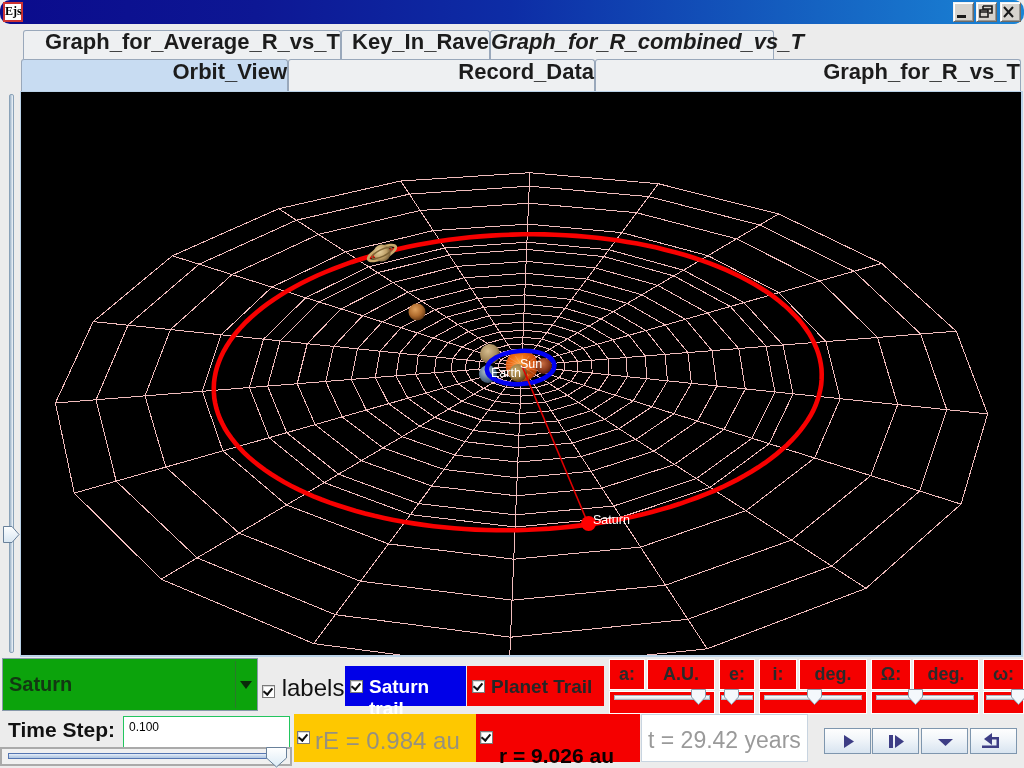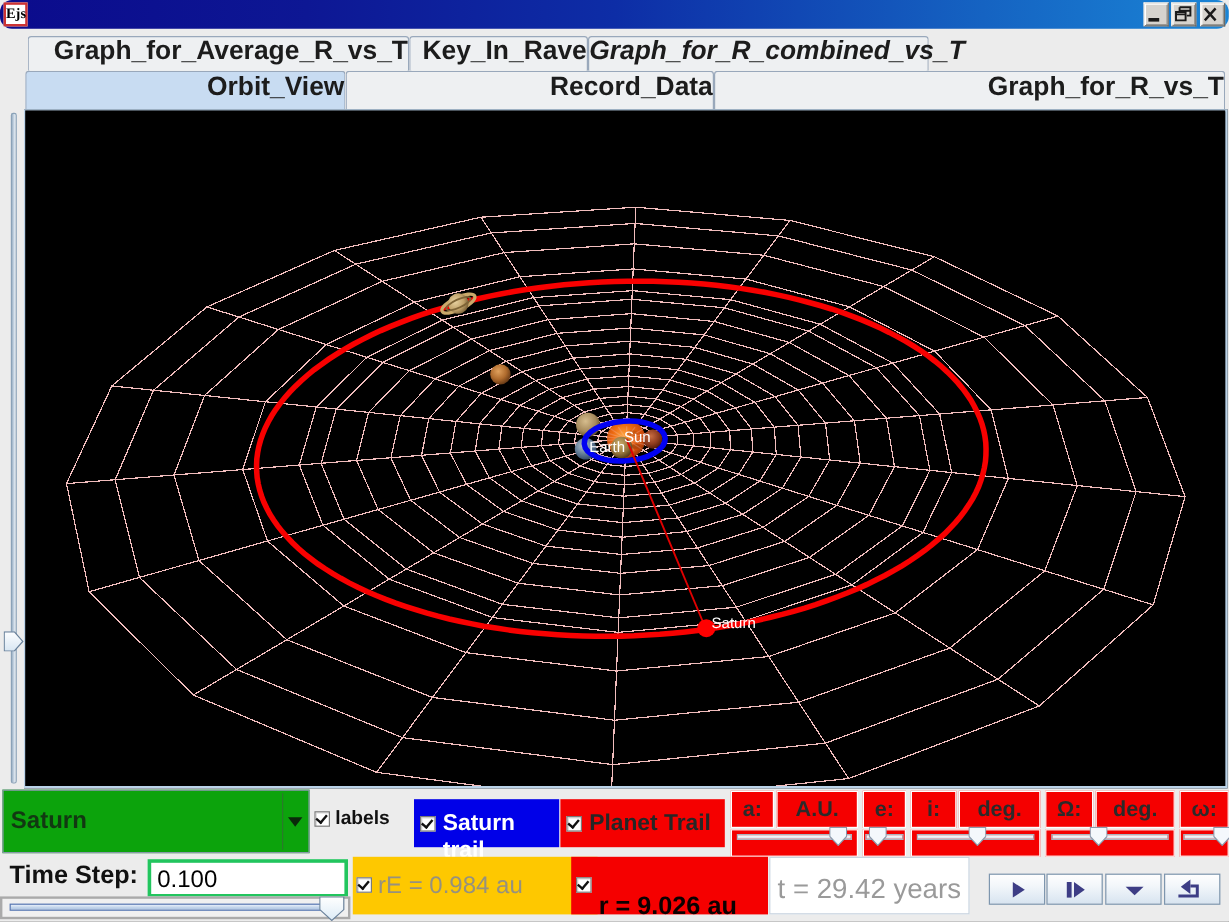--- a/index.html
+++ b/index.html
@@ -23,34 +23,34 @@
 #vslider{left:2px;top:92px;width:18px;height:563px;background:#ececec;}
 #vgroove{left:7px;top:2px;width:5px;height:559px;background:linear-gradient(90deg,#9db2c6,#cfdce8 60%,#f2f6fa);border:1px solid #8aa2b8;border-radius:2px;}
 #vthumb{left:1px;top:434px;}
 
 .ck{width:13px;height:13px;background:#fff;border:1px solid #7a7a7a;display:inline-block;position:relative;box-shadow:inset 1px 1px 0 #d8d8d8;}
 .ck:after{content:"";position:absolute;left:2px;top:0px;width:4px;height:7px;border:solid #111;border-width:0 2px 2px 0;transform:rotate(40deg);}
 #greensel{left:2px;top:658px;width:256px;height:53px;background:#0ca30c;border:1px solid #8899aa;}
 #greenseltxt{left:6px;top:14px;font-size:20px;font-weight:bold;color:#123812;}
 #greenarrow{right:2px;top:2px;width:20px;height:47px;border-left:1px solid #2a7a2a;}
 #greenarrow:after{content:"";position:absolute;left:4px;top:20px;border:6px solid transparent;border-top:8px solid #0a2a0a;}
-#labelsbox{left:262px;top:674px;height:24px;font-size:16px;font-weight:bold;color:#111;}
+#labelsbox{left:262px;top:674px;height:24px;font-size:24px;font-weight:normal;color:#111;}
 #earthtrail{left:345px;top:666px;width:121px;height:40px;background:#0000e8;color:#fff;font-size:19px;font-weight:bold;}
 #planettrail{left:467px;top:666px;width:137px;height:40px;background:#f50000;color:#262626;font-size:19px;font-weight:bold;}
 .redpanel{background:#f50000;border:1px solid #fff;color:#2a2a2a;font-weight:bold;font-size:18px;text-align:center;}
 .rgroove{position:absolute;left:4%;right:4%;top:3px;height:5px;background:linear-gradient(180deg,#fff,#d8dee8);border:1px solid #aab4c0;}
 .rthumb{position:absolute;top:-3px;width:15px;height:16px;}
 .rthumb svg{display:block}
 
 #timestep-lbl{left:8px;top:718px;font-size:21px;font-weight:bold;color:#111;text-align:right;}
-#timestep-input{left:123px;top:716px;width:167px;height:32px;background:#fff;border:3px solid #22c55e;font-size:20px;color:#000;padding:3px 0 0 5px;}
+#timestep-input{left:123px;top:716px;width:167px;height:32px;background:#fff;border:1px solid #22c55e;font-size:12px;color:#000;padding:3px 0 0 5px;}
 #hslider{left:0px;top:747px;width:292px;height:19px;border:2px solid #aaaaaa;background:#f0f0f0;}
 #hgroove{left:6px;top:4px;width:276px;height:6px;background:linear-gradient(180deg,#e8f0fa,#c2d4ea 55%,#b0c6e2);border:1px solid #5576b2;}
 #hthumb{left:264px;top:-2px;}
-#orangepanel{left:294px;top:714px;width:204px;height:48px;background:#fec800;color:#96917e;font-size:20px;}
+#orangepanel{left:294px;top:714px;width:204px;height:48px;background:#fec800;color:#96917e;font-size:24px;}
 #redpanel2{left:476px;top:714px;width:164px;height:48px;background:#f50000;color:#0c0000;font-size:21px;font-weight:bold;}
 #whitepanel{left:641px;top:714px;width:167px;height:48px;background:#fff;border:1px solid #c8d4e0;color:#9a9a9a;font-size:23px;}
 .nbtn{top:728px;width:47px;height:26px;background:linear-gradient(180deg,#fefefe,#f2f6fa 40%,#d8e4f0);border:1px solid #7e96ae;}
 .nbtn svg{position:absolute;left:0;top:0;}
 </style></head>
 <body>
 <div id="title" class="abs">
     <div id="ejsicon" class="abs">Ejs</div>
 <div class="wbtn abs" style="left:953px"></div>
 <div class="wbtn abs" style="left:976px"></div>

